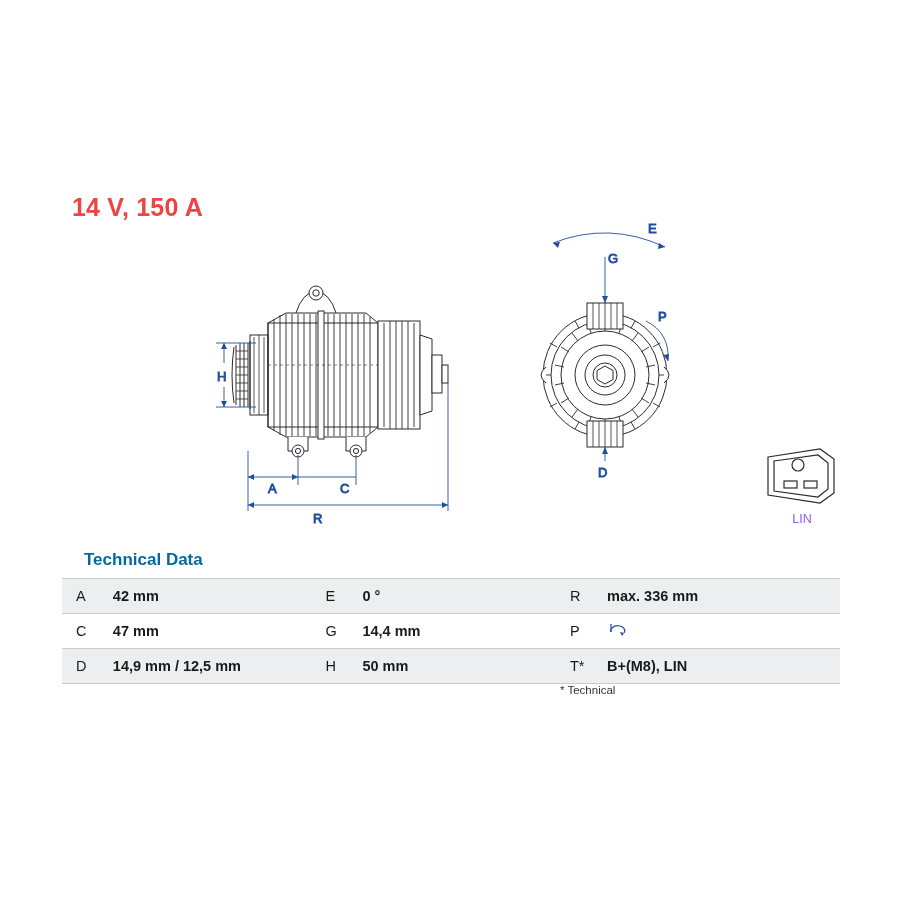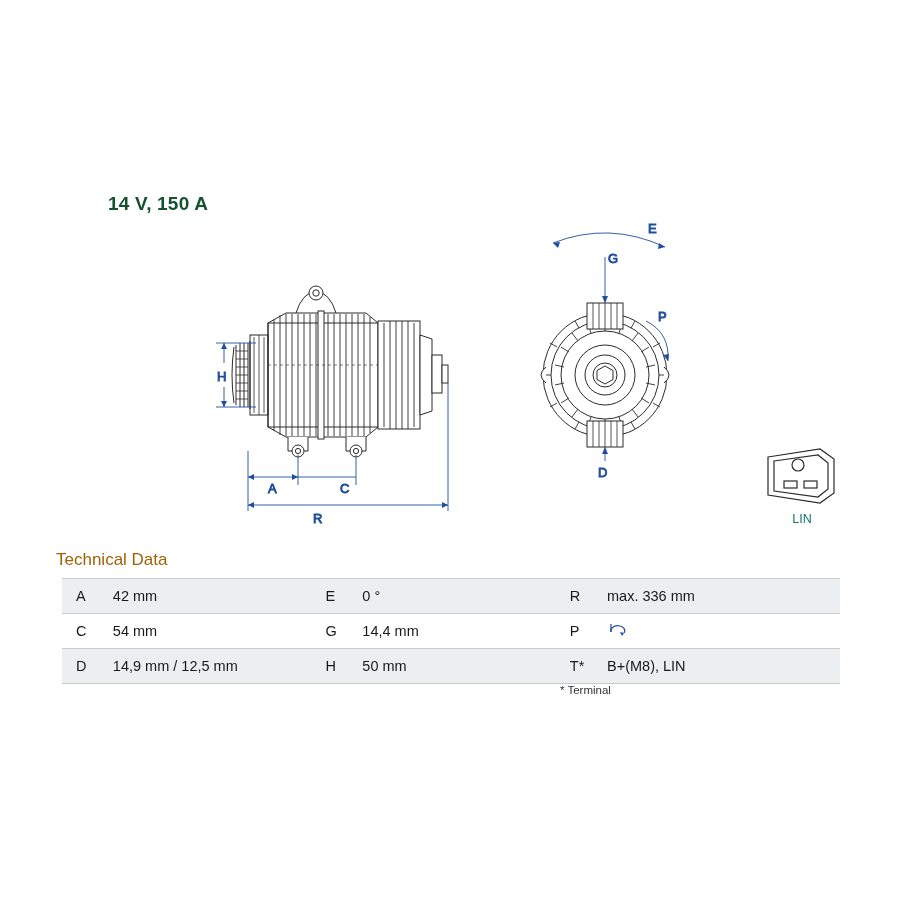--- a/index.html
+++ b/index.html
@@ -20,45 +20,44 @@
     left: 0; top: 0;
     width: 900px;
     height: 900px;
   }
 
   
   .title {
     position: absolute;
     left: 72px;
     top: 193px;
-    font-size: 19px;
+    font-size: 25px;
     font-weight: bold;
     letter-spacing: 0.2px;
-    color: #14532d;
-    margin-left: 36px;
+    color: #ef4444;
   }
 
   
   .drawing {
     position: absolute;
     left: 60px;
     top: 215px;
     width: 800px;
     height: 320px;
   }
   .drawing svg { display: block; }
 
   
   .tech-heading {
     position: absolute;
-    left: 56px;
+    left: 84px;
     top: 550px;
     font-size: 17px;
-    font-weight: normal;
-    color: #a16207;
+    font-weight: bold;
+    color: #0369a1;
   }
   .tech-table {
     position: absolute;
     left: 62px;
     top: 578px;
     width: 778px;
     border-collapse: collapse;
     font-size: 14.5px;
   }
   .tech-table td {
@@ -69,21 +68,21 @@
     vertical-align: middle;
     color: #1a1a1a;
   }
   .tech-table tr:nth-child(odd) td { background: #eceeef; }
   .tech-table tr:nth-child(even) td { background: #ffffff; }
   .c-key {
     width: 26px;
     padding-left: 14px !important;
     white-space: nowrap;
   }
-  .c-val { padding-left: 8px !important; white-space: nowrap; }
+  .c-val { padding-left: 8px !important; white-space: nowrap; font-weight: bold; }
   .footnote {
     position: absolute;
     left: 560px;
     top: 684px;
     font-size: 11.5px;
     color: #333;
   }
 
   
   .connector {
@@ -93,21 +92,21 @@
     width: 80px;
     height: 78px;
   }
   .conn-label {
     position: absolute;
     left: 770px;
     top: 512px;
     width: 64px;
     text-align: center;
     font-size: 12.5px;
-    color: #0f766e;
+    color: #8b5cf6;
   }
 
   .dim-text {
     font-family: "Liberation Sans", sans-serif;
     font-size: 13px;
     fill: #1f4e9c;
   }
 </style>
 </head>
 <body>
@@ -262,21 +261,21 @@
       <tr>
         <td class="c-key">A</td>
         <td class="c-val col-a-val" style="width:200px">42 mm</td>
         <td class="c-key">E</td>
         <td class="c-val" style="width:200px">0 °</td>
         <td class="c-key">R</td>
         <td class="c-val" style="width:240px">max. 336 mm</td>
       </tr>
       <tr>
         <td class="c-key">C</td>
-        <td class="c-val">54 mm</td>
+        <td class="c-val">47 mm</td>
         <td class="c-key">G</td>
         <td class="c-val">14,4 mm</td>
         <td class="c-key">P</td>
         <td class="c-val">
           <svg width="22" height="16" viewBox="0 0 22 16" xmlns="http://www.w3.org/2000/svg">
             <g stroke="#1f4e9c" stroke-width="1.2" fill="none">
               <path d="M4 10 a7 5 0 1 1 13 1"></path>
               <path d="M17 11 l-4 -1 l2 4 z" fill="#1f4e9c" stroke="none"></path>
               <path d="M4 2 L4 10"></path>
             </g>
@@ -287,15 +286,15 @@
         <td class="c-key">D</td>
         <td class="c-val">14,9 mm / 12,5 mm</td>
         <td class="c-key">H</td>
         <td class="c-val">50 mm</td>
         <td class="c-key">T*</td>
         <td class="c-val">B+(M8), LIN</td>
       </tr>
     </tbody>
   </table>
 
-  <div class="footnote">* Terminal</div>
+  <div class="footnote">* Technical</div>
 
 </div>
 
 </body></html>

